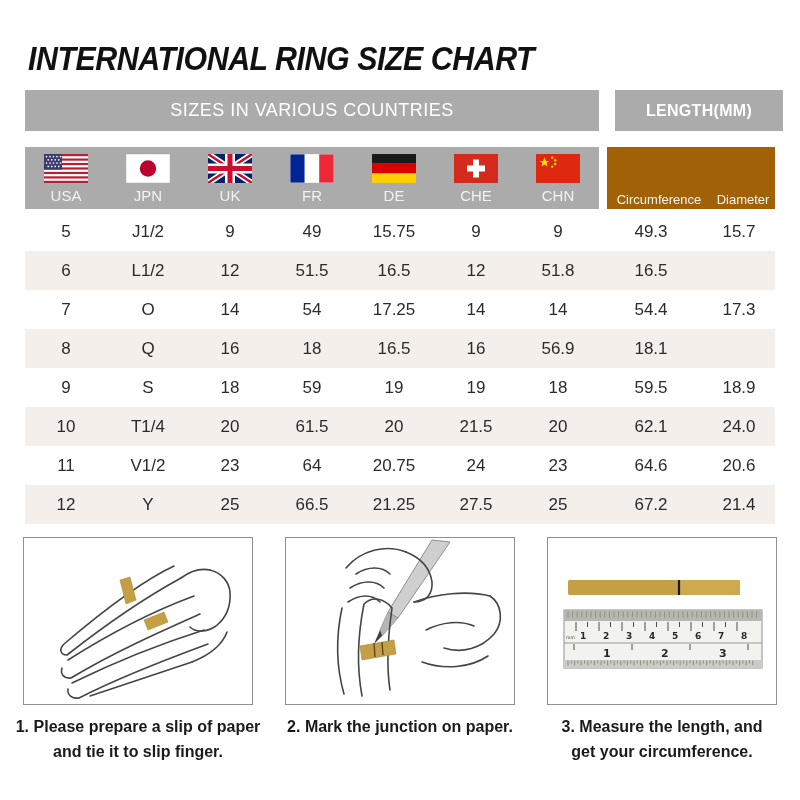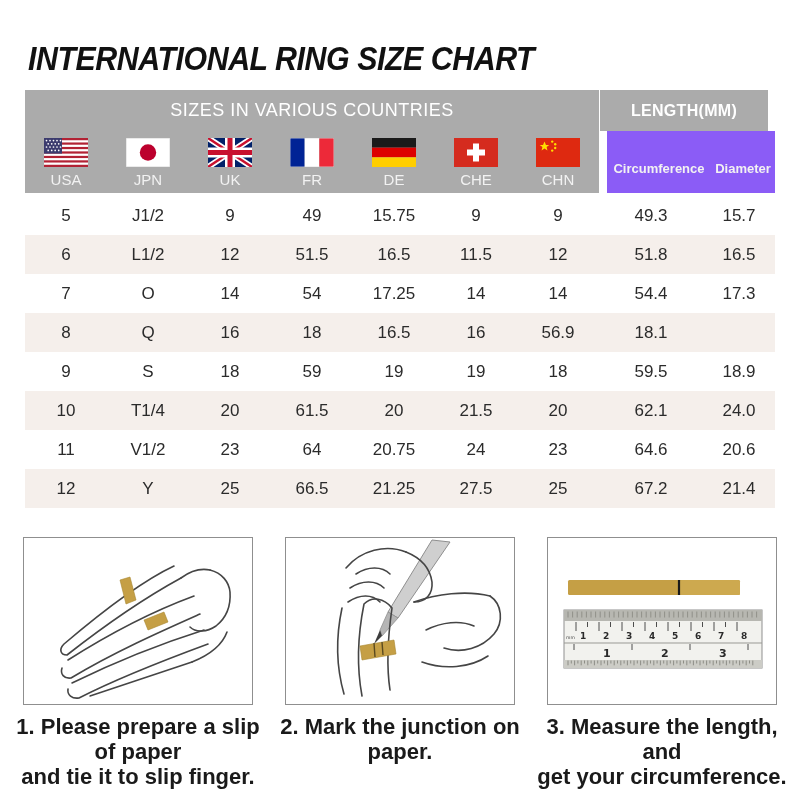--- a/index.html
+++ b/index.html
@@ -9,43 +9,43 @@
   
   .title {
     position:absolute; left:28px; top:40px;
     font-size:33px; font-weight:bold; font-style:italic;
     letter-spacing:-0.5px; color:#111; white-space:nowrap;
     transform:scaleX(0.92); transform-origin:left center;
   }
 
   
   .chart { position:absolute; left:25px; top:90px; width:750px; }
-  .head-row1 { display:grid; grid-template-columns:574px 168px; column-gap:1px; height:41px; margin-bottom:0; }
+  .head-row1 { display:grid; grid-template-columns:574px 168px; column-gap:16px; height:41px; margin-bottom:16px; }
   .head-row1 > div { background:#ababab; color:#fff; display:flex; align-items:center; justify-content:center; }
   .head-sizes { font-size:18px; letter-spacing:0.5px; }
   .head-length { font-size:16px; letter-spacing:0.3px;font-weight:bold; }
 
   .head-row2 { display:grid; grid-template-columns:574px 168px; column-gap:8px; height:62px; margin-bottom:3px; }
   .countries { background:#ababab; display:grid; grid-template-columns:repeat(7,82px); }
   .country { display:flex; flex-direction:column; align-items:center; justify-content:space-between; padding:7px 4px 6px; }
   .country .flag { width:44px; height:29px; display:block; }
   .country .code { font-size:15px; color:#f2f2f2; line-height:15px; }
-  .length-sub { background:#8b5cf6; display:grid; grid-template-columns:104px 64px; align-items:end; padding-bottom:17px;font-weight:bold; }
+  .length-sub { background:#a16207; display:grid; grid-template-columns:104px 64px; align-items:end; padding-bottom:2px; }
   .length-sub span { font-size:13px; color:#f2f2f2; text-align:center; }
 
   .trow { display:grid; grid-template-columns:82px 82px 82px 82px 82px 82px 82px 104px 72px; height:39px; background:#fff; }
   .trow.alt { background:#f5efeb; }
   .tcell { display:flex; align-items:center; justify-content:center; font-size:17px; color:#2b2b2b; }
 
   
   .steps { position:absolute; left:0; top:537px; width:800px; display:flex; justify-content:space-between; padding:0 12px; }
   .step { width:252px; display:flex; flex-direction:column; align-items:center; }
   .step-box { width:230px; height:168px; border:1px solid #8f8f8f; background:#fff; }
   .step-box svg { display:block; }
-  .caption { margin-top:9px; text-align:center; font-size:22px; font-weight:bold; color:#1a1a1a; line-height:25px; }
+  .caption { margin-top:9px; text-align:center; font-size:16px; font-weight:bold; color:#1a1a1a; line-height:25px; }
   .caption span { display:block; }
 
   .sketch { stroke:#454545; stroke-width:1.6; fill:none; stroke-linecap:round; stroke-linejoin:round; }
   .gold { fill:#c59f45; stroke:#a8862f; stroke-width:0.6; }
 
   .cmnum { font:bold 9px "DejaVu Sans", sans-serif; fill:#2a2a2a; }
   .inchnum { font:bold 11px "DejaVu Sans", sans-serif; fill:#2a2a2a; }
   .unitnum { font:4.5px "DejaVu Sans", sans-serif; fill:#444; }
 </style>
 </head>
@@ -177,21 +177,20 @@
         <div class="tcell">9</div>
         <div class="tcell">49.3</div>
         <div class="tcell">15.7</div>
       </div>
       <div class="trow alt">
         <div class="tcell">6</div>
         <div class="tcell">L1/2</div>
         <div class="tcell">12</div>
         <div class="tcell">51.5</div>
         <div class="tcell">16.5</div>
-        <div class="tcell">11.5</div>
         <div class="tcell">12</div>
         <div class="tcell">51.8</div>
         <div class="tcell">16.5</div>
       </div>
       <div class="trow">
         <div class="tcell">7</div>
         <div class="tcell">O</div>
         <div class="tcell">14</div>
         <div class="tcell">54</div>
         <div class="tcell">17.25</div>

